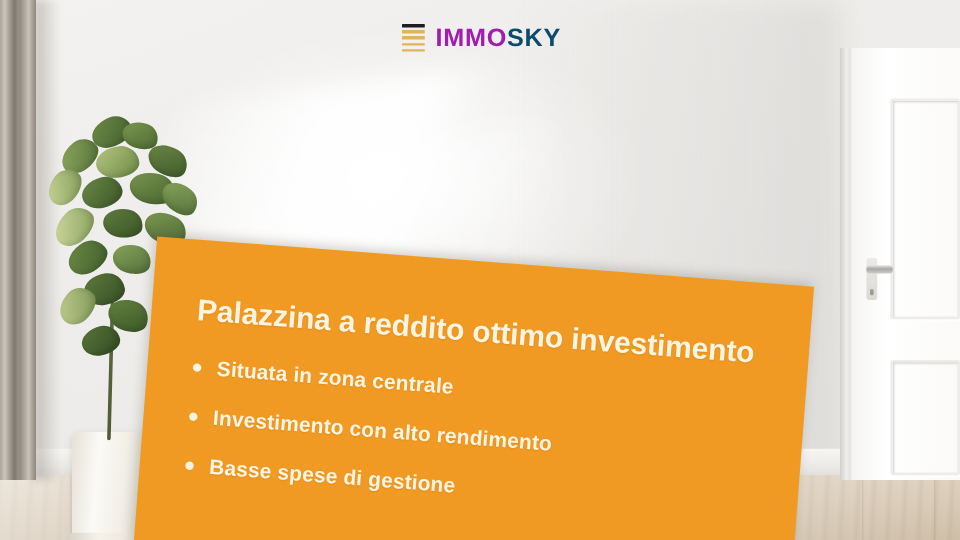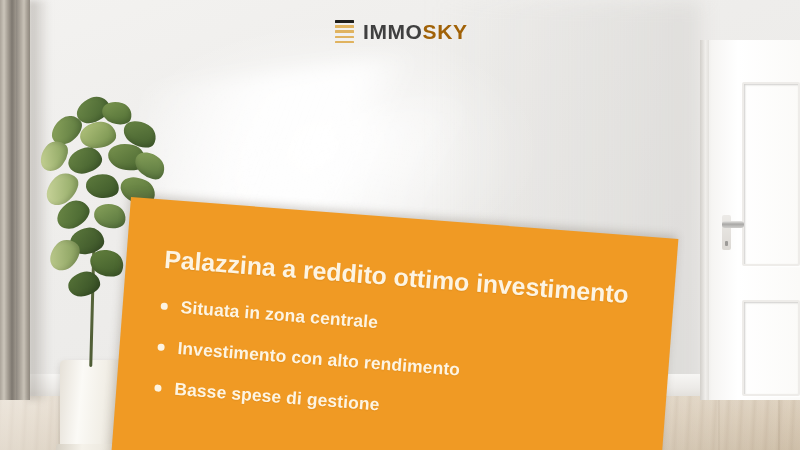--- a/index.html
+++ b/index.html
@@ -231,22 +231,22 @@
     border-radius: 0.5px;
   }
   .logo-bar.dark { background: #1d1d1b; }
   .logo-bar.gold { background: #e0b35f; }
   .logo-text {
     font-size: 21px;
     font-weight: 700;
     letter-spacing: 0.6px;
     line-height: 1;
   }
-  .logo-immo { color: #404040; }
-  .logo-sky  { color: #a16207; }
+  .logo-immo { color: #a21caf; }
+  .logo-sky  { color: #0c4a6e; }
 
   
   .panel {
     position: absolute;
     left: 131px;
     top: 197px;
     width: 549px;
     height: 300px;
     background: #f09a24;
     transform: rotate(4.38deg);

